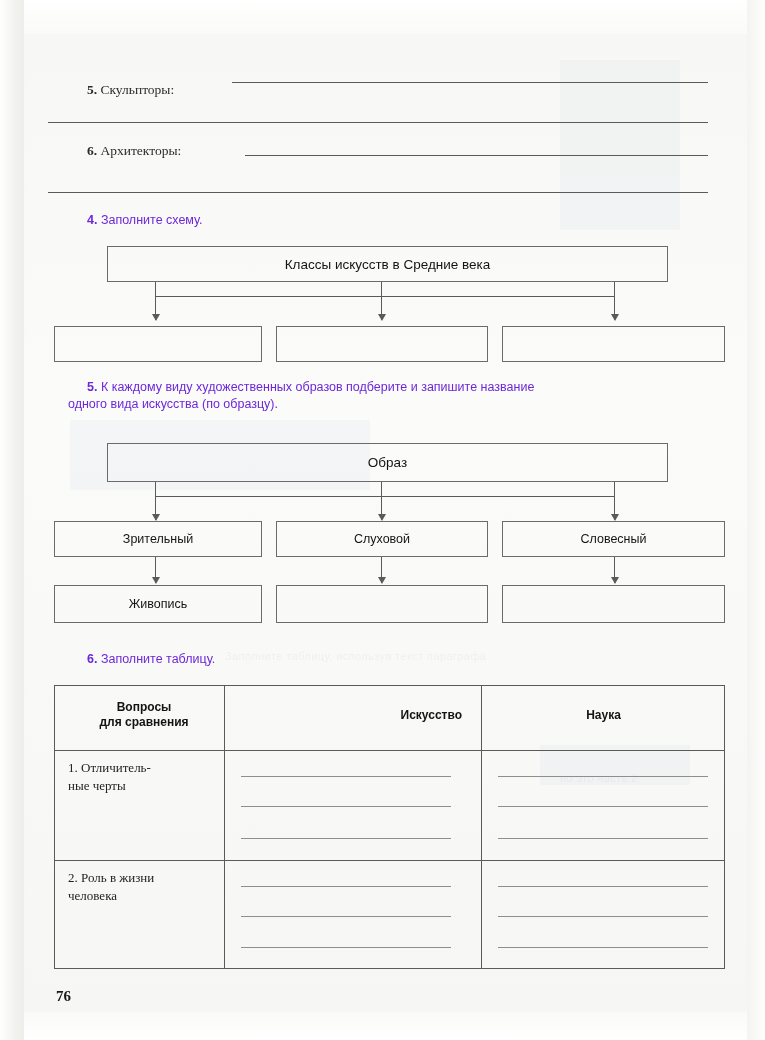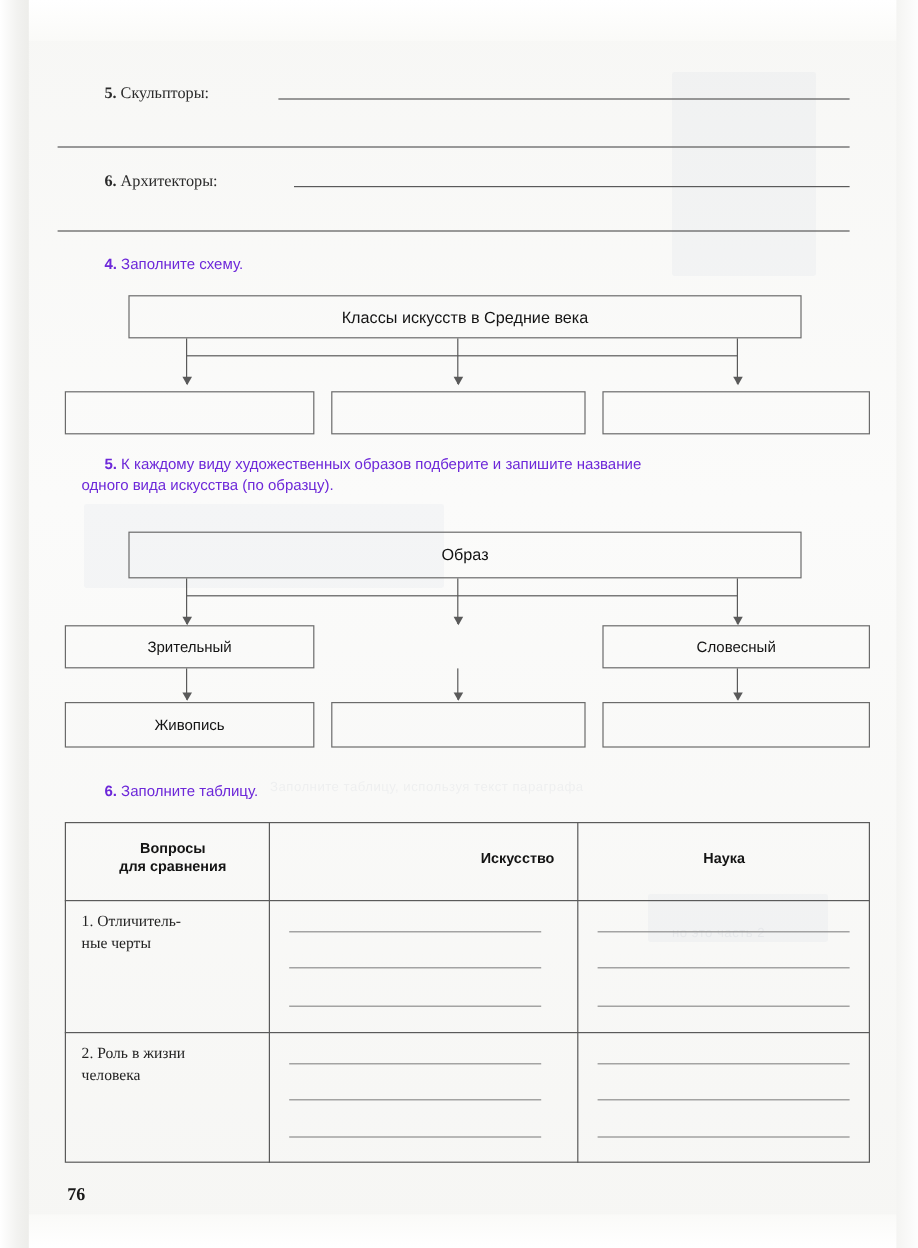--- a/index.html
+++ b/index.html
@@ -195,21 +195,21 @@
 
   <div class="ghost-block" style="left:560px; top:60px; width:120px; height:170px;"></div>
   <div class="ghost-block" style="left:70px; top:420px; width:300px; height:70px;"></div>
   <div class="ghost-block" style="left:540px; top:745px; width:150px; height:40px;"></div>
   <div class="ghost" style="left:225px; top:650px;">Заполните таблицу, используя текст параграфа</div>
   <div class="ghost" style="left:560px; top:772px;">но это часть 2</div>
 </div>
 
 <div class="content">
 
-  <div class="q-line" style="left:87px; top:70px;">
+  <div class="q-line" style="left:87px; top:82px;">
     <span class="q-num">5.</span>
     <span>Скульпторы:</span>
   </div>
   <div class="rule" style="left:232px; top:82px; width:476px;"></div>
   <div class="rule" style="left:48px; top:122px; width:660px;"></div>
 
   <div class="q-line" style="left:87px; top:143px;">
     <span class="q-num">6.</span>
     <span>Архитекторы:</span>
   </div>
@@ -241,20 +241,21 @@
   </div>
 
   <div class="box header" style="left:107px; top:443px; width:561px; height:39px;">Образ</div>
 
   <div class="hline" style="left:155px; top:496px; width:460px;"></div>
   <div class="arrow" style="left:155px; top:482px; height:38px;"></div>
   <div class="arrow" style="left:381px; top:482px; height:38px;"></div>
   <div class="arrow" style="left:614px; top:482px; height:38px;"></div>
 
   <div class="box" style="left:54px; top:521px; width:208px; height:36px;">Зрительный</div>
+  <div class="box" style="left:276px; top:521px; width:212px; height:36px;">Слуховой</div>
   <div class="box" style="left:502px; top:521px; width:223px; height:36px;">Словесный</div>
 
   <div class="arrow" style="left:155px; top:557px; height:26px;"></div>
   <div class="arrow" style="left:381px; top:557px; height:26px;"></div>
   <div class="arrow" style="left:614px; top:557px; height:26px;"></div>
 
   <div class="box" style="left:54px; top:585px; width:208px; height:38px;">Живопись</div>
   <div class="box" style="left:276px; top:585px; width:212px; height:38px;"></div>
   <div class="box" style="left:502px; top:585px; width:223px; height:38px;"></div>
 

